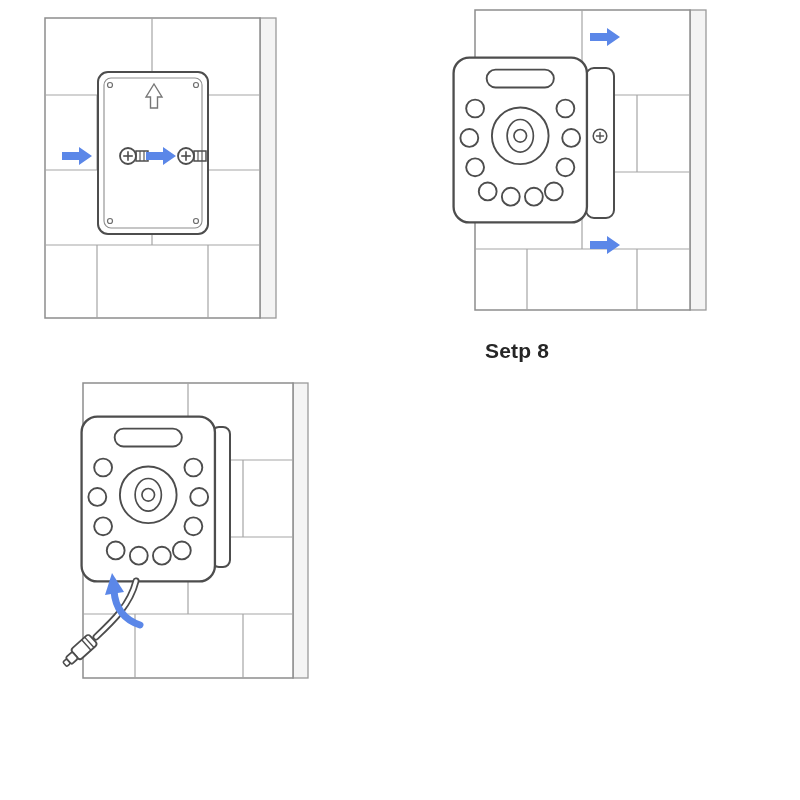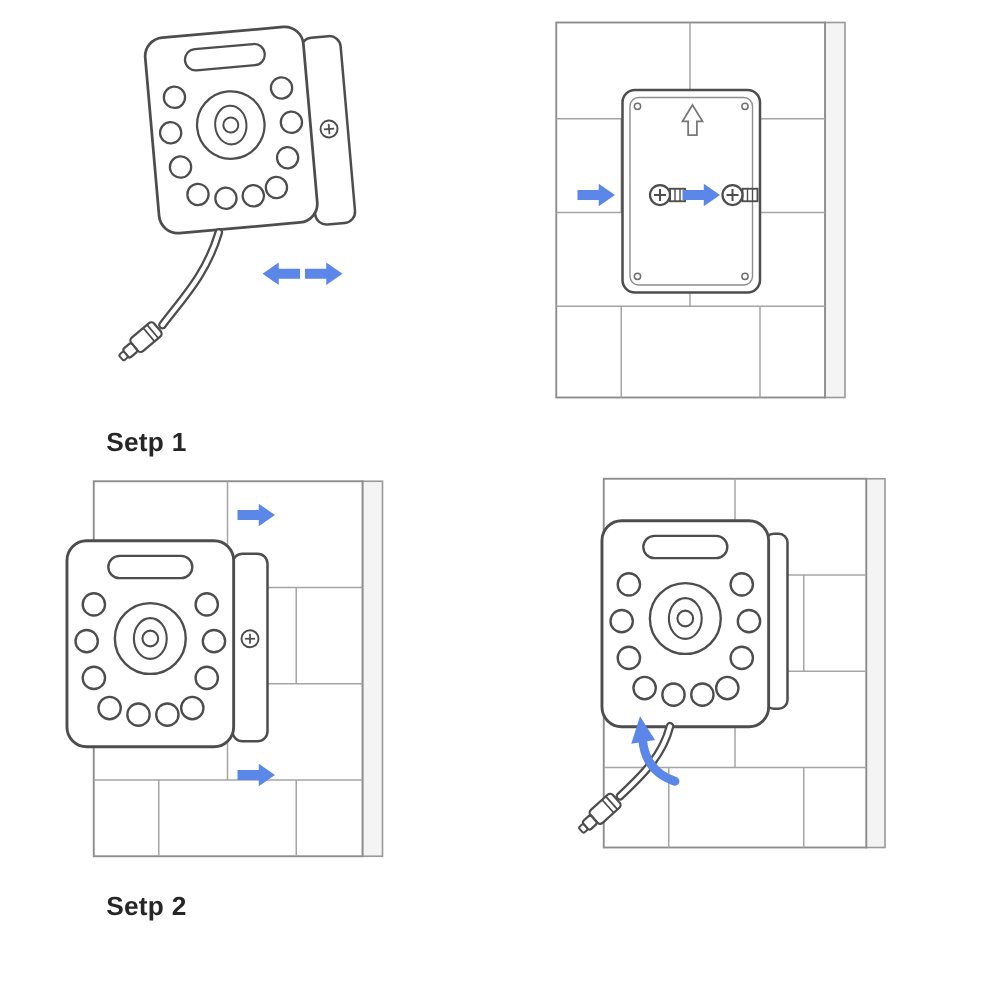--- a/index.html
+++ b/index.html
@@ -58,39 +58,20 @@
       <line x1="5" y1="-7" x2="5" y2="7" stroke="#4d4d4d" stroke-width="1.4"></line>
       <line x1="9" y1="-7" x2="9" y2="7" stroke="#4d4d4d" stroke-width="1.4"></line>
       <rect x="24" y="-4.5" width="9" height="9" rx="2" fill="#ffffff" stroke="#4d4d4d" stroke-width="1.8"></rect>
       <rect x="33" y="-3" width="5" height="6" rx="1.5" fill="#ffffff" stroke="#4d4d4d" stroke-width="1.6"></rect>
     </g>
   </defs>
 </svg>
 
 <div class="page">
 
-  <div class="panel p1">
-    <svg width="340" height="330" viewBox="0 0 340 330" role="img">
-      <g transform="translate(95,14) rotate(-5 65 80)">
-        <rect x="126" y="12" width="32" height="150" rx="9" fill="#ffffff" stroke="#4d4d4d" stroke-width="2"></rect>
-        <use href="#screwHead" transform="translate(143,86) scale(0.85)"></use>
-        <use href="#deviceFace"></use>
-      </g>
-      <g>
-        <path d="M150,176 C140,210 120,230 105,250" fill="none" stroke="#4d4d4d" stroke-width="7" stroke-linecap="round"></path>
-        <path d="M150,176 C140,210 120,230 105,250" fill="none" stroke="#ffffff" stroke-width="3.4" stroke-linecap="round"></path>
-        <use href="#plug" transform="translate(101,252) rotate(140)"></use>
-      </g>
-      <g>
-        <use href="#arrowL" transform="translate(185,200)" fill="#5b87e8"></use>
-        <use href="#arrowR" transform="translate(219,200)" fill="#5b87e8"></use>
-      </g>
-    </svg>
-    <div class="caption">Setp 1</div>
-  </div>
 
   <div class="panel p2">
     <svg width="340" height="320" viewBox="0 0 340 320" role="img">
       <g>
         <rect x="260" y="8" width="16" height="300" fill="#f4f4f4" stroke="#9a9a9a" stroke-width="1.3"></rect>
         <rect x="45" y="8" width="215" height="300" fill="#ffffff" stroke="#8d8d8d" stroke-width="1.5"></rect>
         <g stroke="#a5a5a5" stroke-width="1.2">
           <line x1="45" y1="85" x2="260" y2="85"></line>
           <line x1="45" y1="160" x2="260" y2="160"></line>
           <line x1="45" y1="235" x2="260" y2="235"></line>
@@ -146,21 +127,21 @@
         </g>
       </g>
       <g>
         <rect x="186" y="68" width="28" height="150" rx="8" fill="#ffffff" stroke="#4d4d4d" stroke-width="2"></rect>
         <use href="#screwHead" transform="translate(200,136) scale(0.85)"></use>
         <use href="#deviceFace" transform="translate(52,56) scale(1.05)"></use>
       </g>
       <use href="#arrowR" transform="translate(190,28)" fill="#5b87e8"></use>
       <use href="#arrowR" transform="translate(190,236)" fill="#5b87e8"></use>
     </svg>
-    <div class="caption">Setp 2</div>
+    <div class="caption">Setp 8</div>
   </div>
 
   <div class="panel p4">
     <svg width="340" height="350" viewBox="0 0 340 350" role="img">
       <g>
         <rect x="275" y="8" width="15" height="295" fill="#f4f4f4" stroke="#9a9a9a" stroke-width="1.3"></rect>
         <rect x="65" y="8" width="210" height="295" fill="#ffffff" stroke="#8d8d8d" stroke-width="1.5"></rect>
         <g stroke="#a5a5a5" stroke-width="1.2">
           <line x1="65" y1="85" x2="275" y2="85"></line>
           <line x1="65" y1="162" x2="275" y2="162"></line>

